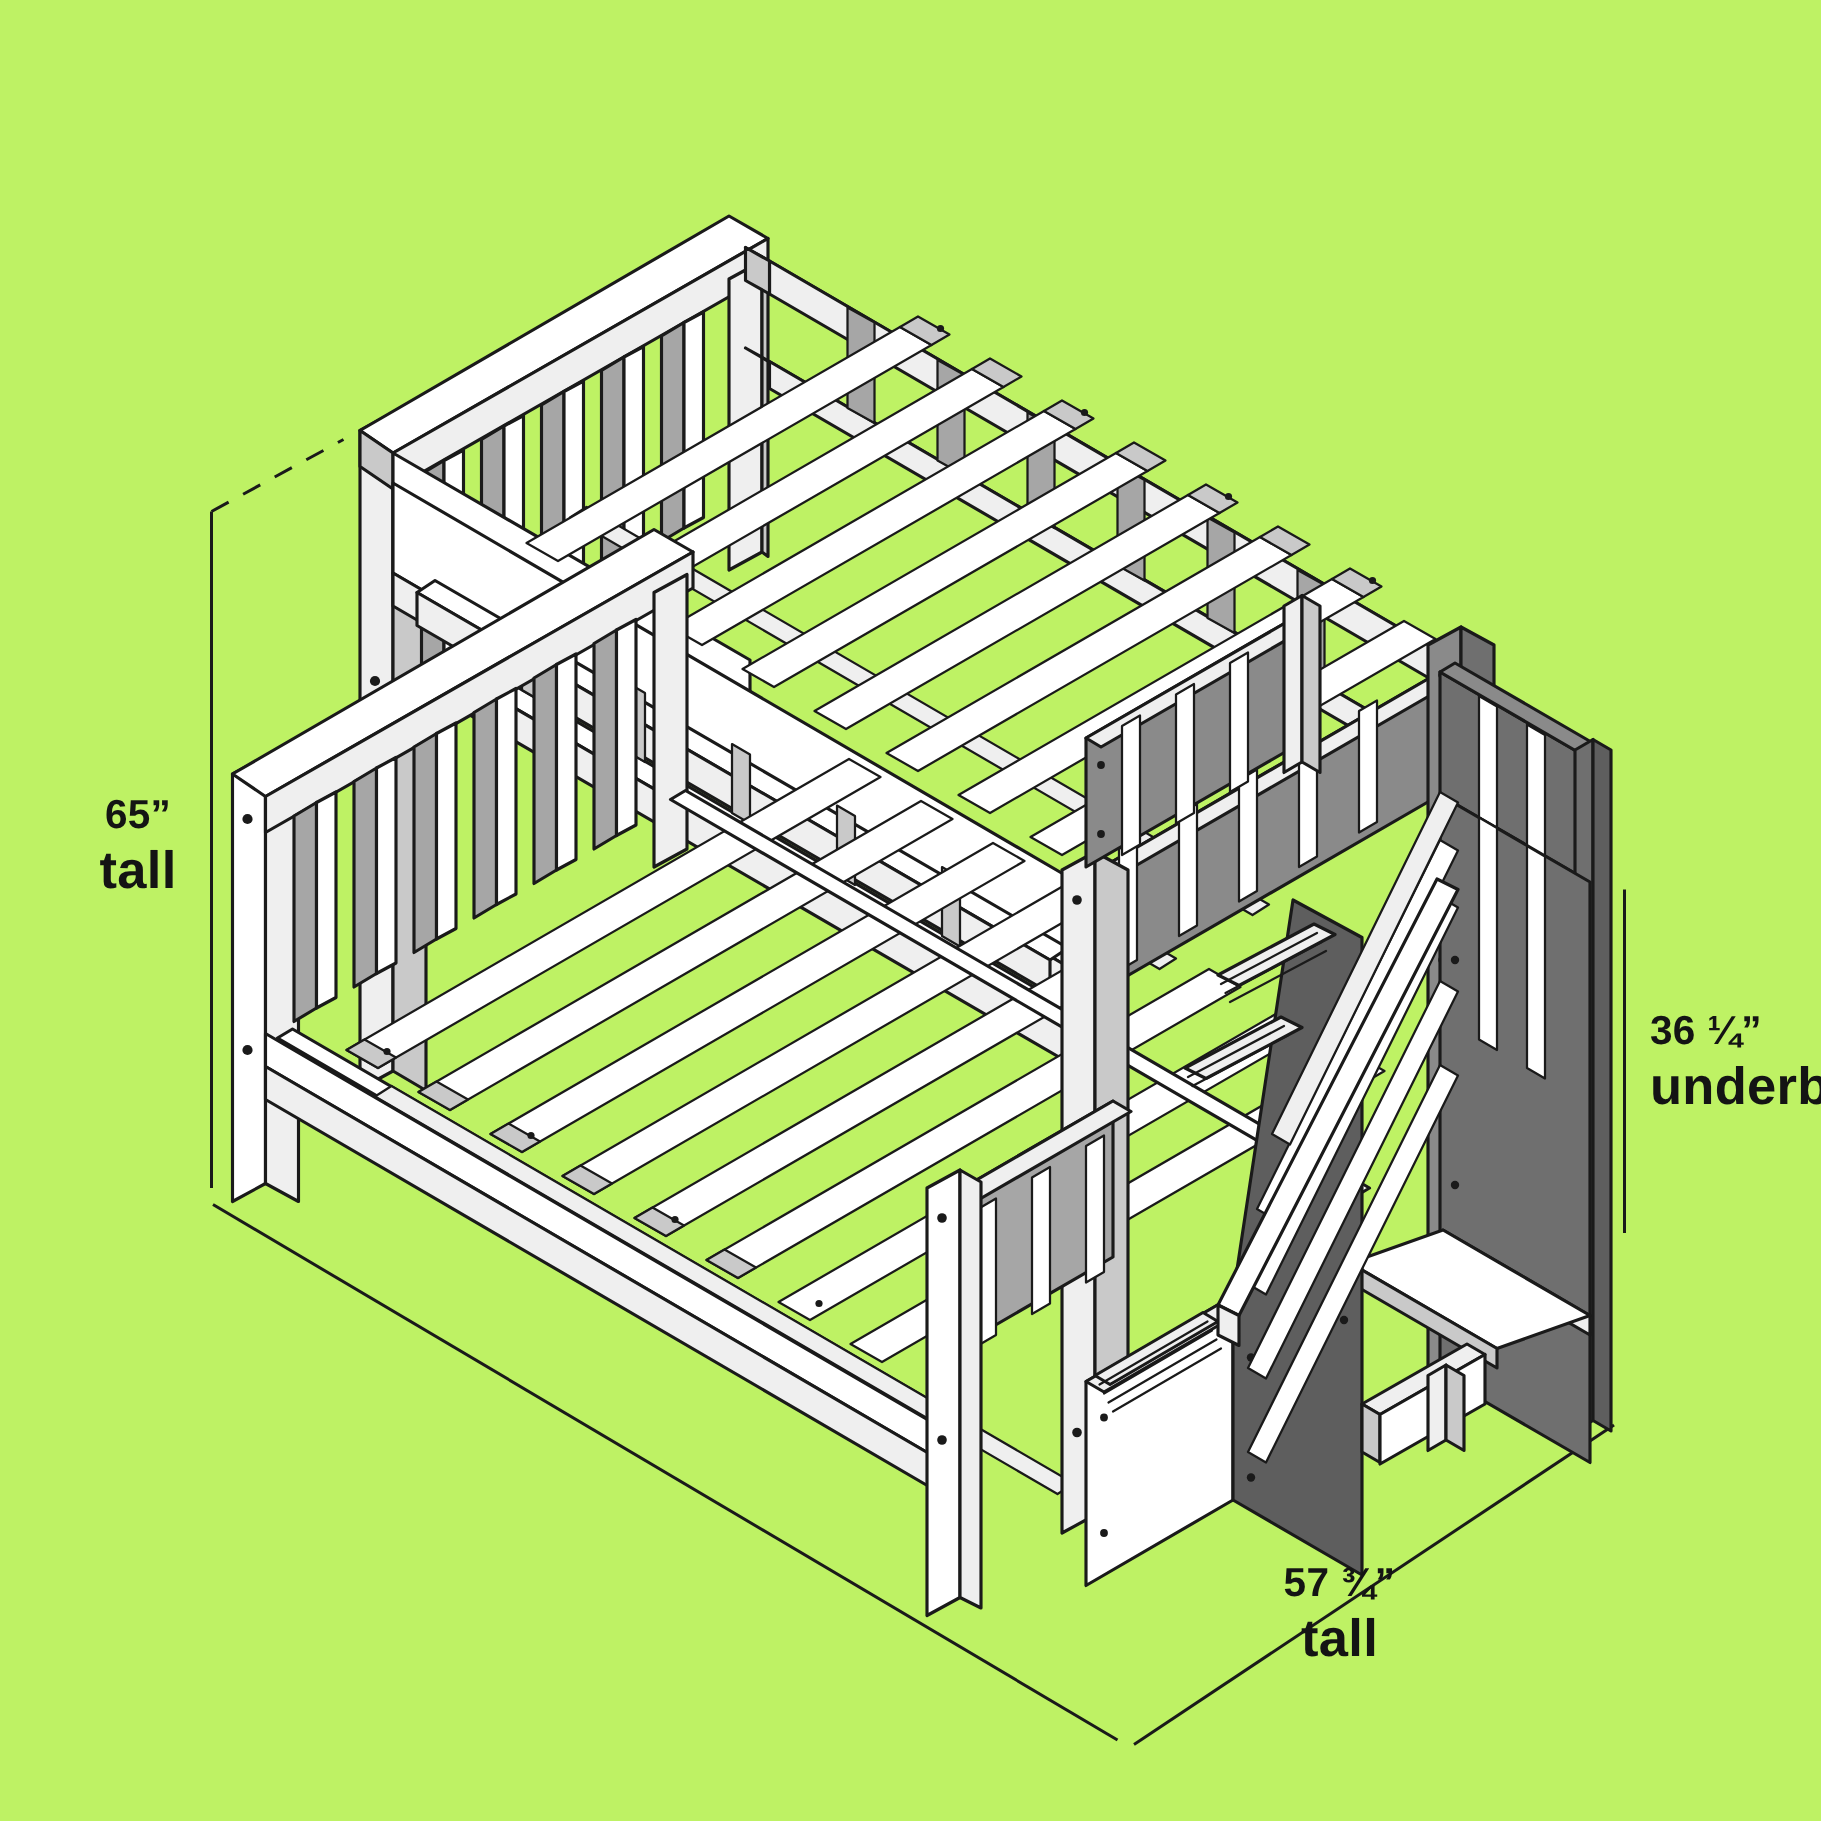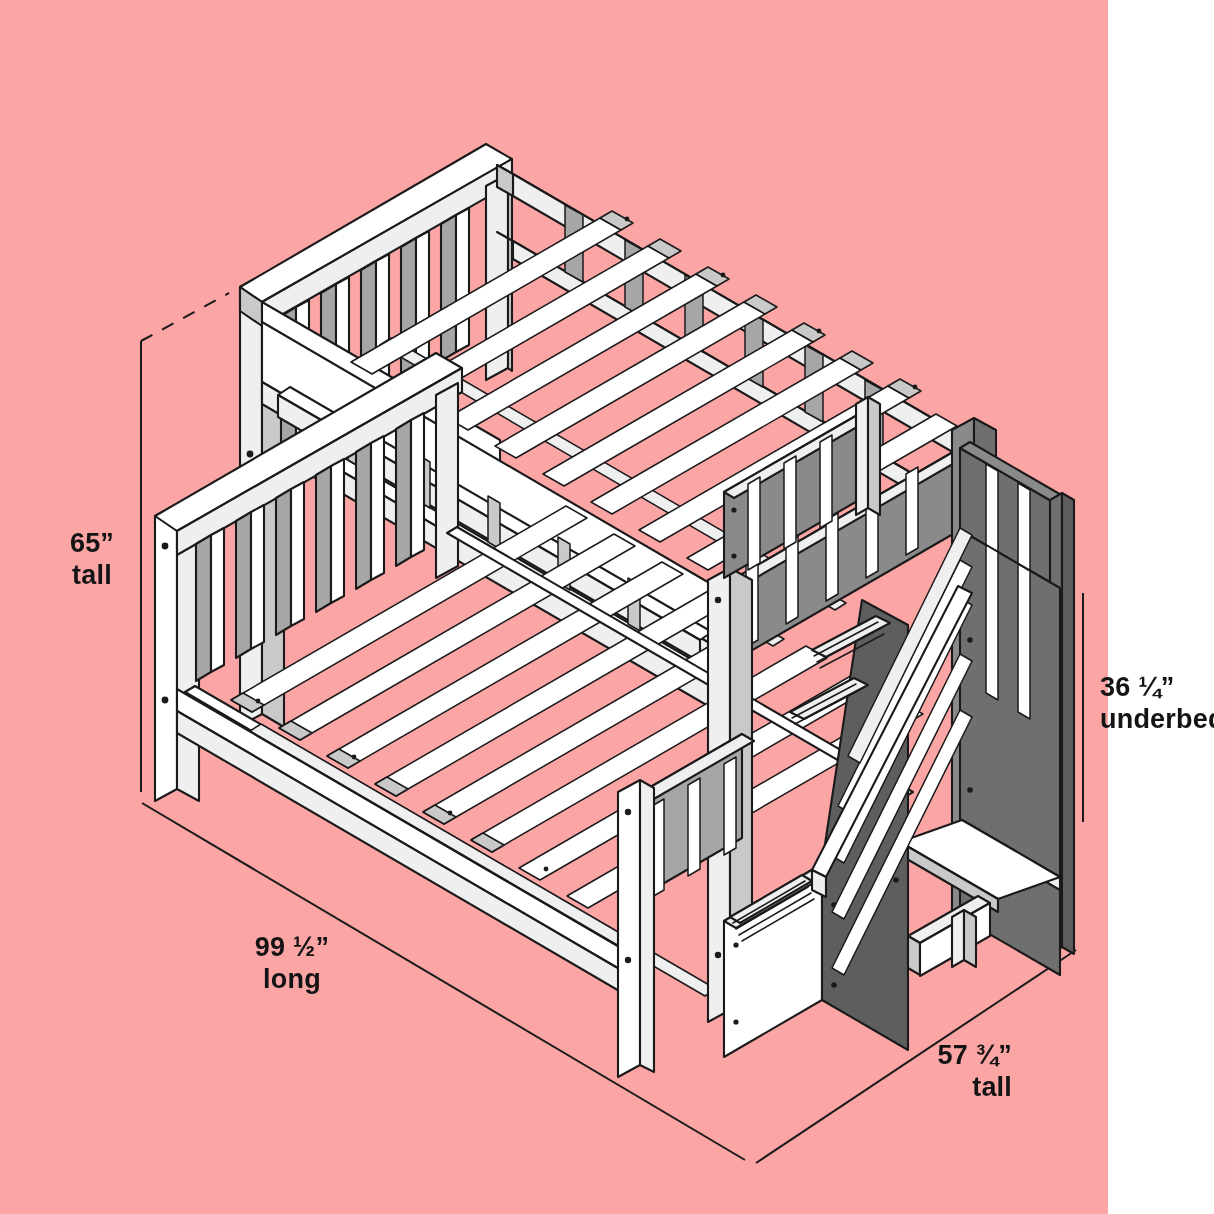--- a/index.html
+++ b/index.html
@@ -1,23 +1,23 @@
 <!DOCTYPE html>
 <html><head>
 <meta charset="utf-8">
 <style>
   html,body{margin:0;padding:0;background:#ffffff;}
   body{width:1214px;height:1214px;overflow:hidden;
        font-family:"Liberation Sans","DejaVu Sans",sans-serif;}
-  #stage{position:relative;width:1108px;height:1214px;background:#fca5a5;}
+  #stage{position:relative;width:1214px;height:1214px;background:#bef264;}
   svg{position:absolute;top:0;left:0;}
   .dimlabel{position:absolute;font-weight:bold;color:#141414;
             line-height:1.18;letter-spacing:.2px;text-align:center;}
   .dimlabel .num{display:block;font-size:27px;white-space:nowrap;}
-  .dimlabel .unit{display:block;font-size:27px;white-space:nowrap;}
+  .dimlabel .unit{display:block;font-size:35px;white-space:nowrap;}
 </style>
 </head>
 <body>
 
 <div id="stage">
 
 <svg width="1214" height="1214" viewBox="0 0 1214 1214">
   <defs>
     <style>
       .ln   { fill:none; stroke:#1a1a1a; stroke-width:2.1; stroke-linejoin:round; stroke-linecap:round; }
@@ -367,26 +367,22 @@
     <path class="fM" d="M868 397 L880 404 L880 515 L868 508 Z"></path>
   </g>
 
 </svg>
 
 <div class="dimlabel" style="left:52px; top:528px; width:80px;">
   <span class="num">65”</span>
   <span class="unit">tall</span>
 </div>
 
-<div class="dimlabel" style="left:212px; top:932px; width:160px;">
-  <span class="num">99 ½”</span>
-  <span class="unit">long</span>
-</div>
-
-<div class="dimlabel" style="left:862px; top:1040px; width:150px;text-align:right;">
+
+<div class="dimlabel" style="left:818px; top:1040px; width:150px;">
   <span class="num">57 ¾”</span>
   <span class="unit">tall</span>
 </div>
 
 <div class="dimlabel" style="left:1100px; top:672px; width:120px; text-align:left;">
   <span class="num">36 ¼”</span>
   <span class="unit">underbed</span>
 </div>
 
 </div>

